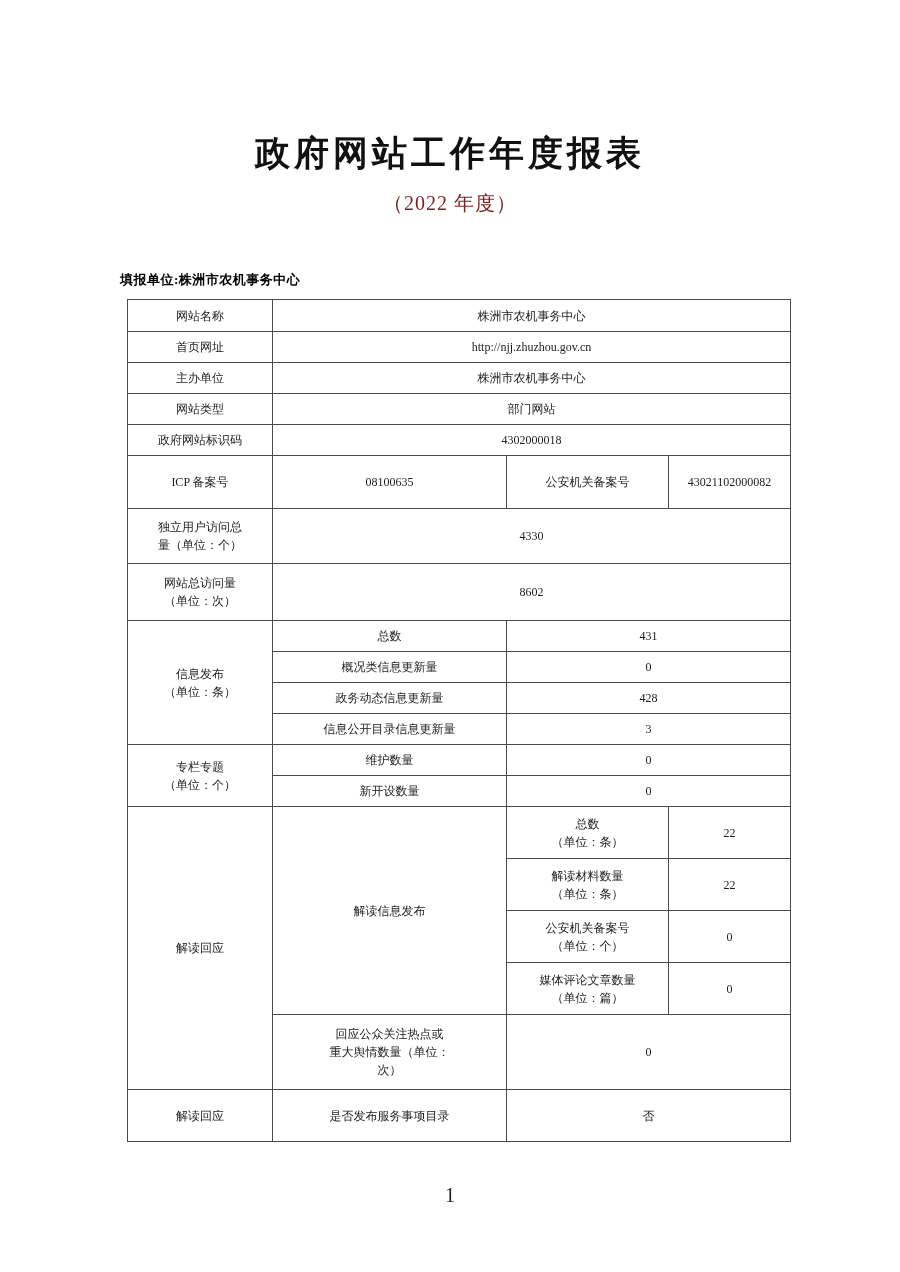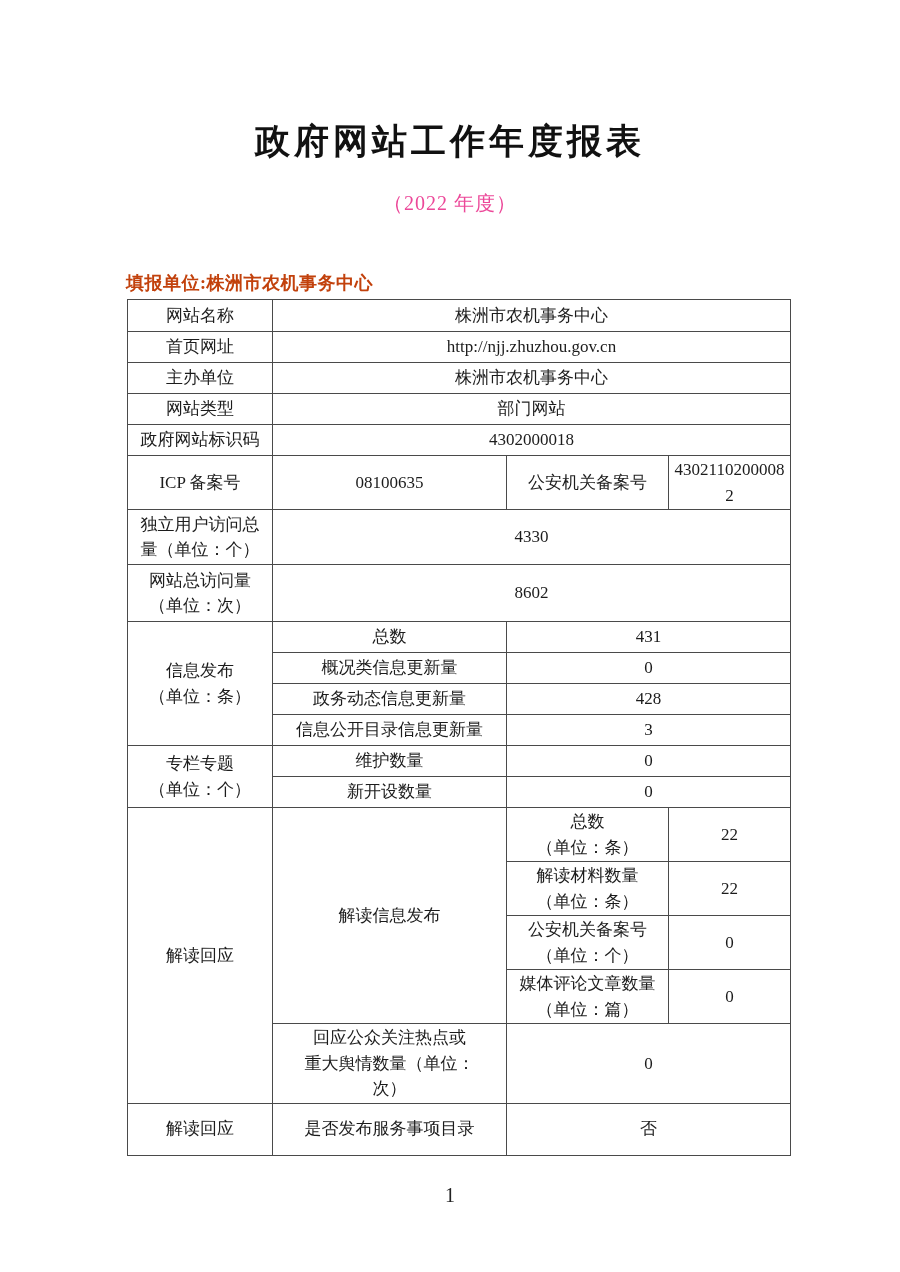--- a/index.html
+++ b/index.html
@@ -7,62 +7,62 @@
     position: relative;
     width: 900px;
     height: 1272px;
     background: #ffffff;
     font-family: "Liberation Serif", "DejaVu Serif", serif;
     color: #1c1c1c;
     overflow: hidden;
   }
   .title {
     position: absolute;
-    top: 118px;
+    top: 130px;
     left: 0;
     width: 100%;
     text-align: center;
     font-family: "Liberation Sans", "DejaVu Sans", sans-serif;
     font-weight: bold;
     font-size: 35px;
     letter-spacing: 4px;
     color: #111111;
   }
   .subtitle {
     position: absolute;
     top: 190px;
     left: 0;
     width: 100%;
     text-align: center;
     font-size: 20px;
     letter-spacing: 1px;
-    color: #ec4899;
+    color: #7f1d1d;
   }
   .reporting-unit {
     position: absolute;
     top: 271px;
-    left: 126px;
-    font-size: 18px;
+    left: 120px;
+    font-size: 13px;
     font-weight: bold;
     letter-spacing: 0.5px;
-    color: #c2410c;
+    color: #000000;
   }
   table.report {
     position: absolute;
     top: 299px;
     left: 127px;
     width: 663px;
     border-collapse: collapse;
     table-layout: fixed;
   }
   table.report td {
     border: 1.5px solid #4a4a4a;
     text-align: center;
     vertical-align: middle;
-    font-size: 17px;
+    font-size: 12px;
     line-height: 1.5;
     padding: 1px 4px;
     white-space: pre-line;
     overflow: hidden;
   }
   td.digits-wrap {
     word-break: break-all;
     padding: 1px 12px;
     line-height: 1.6;
   }

